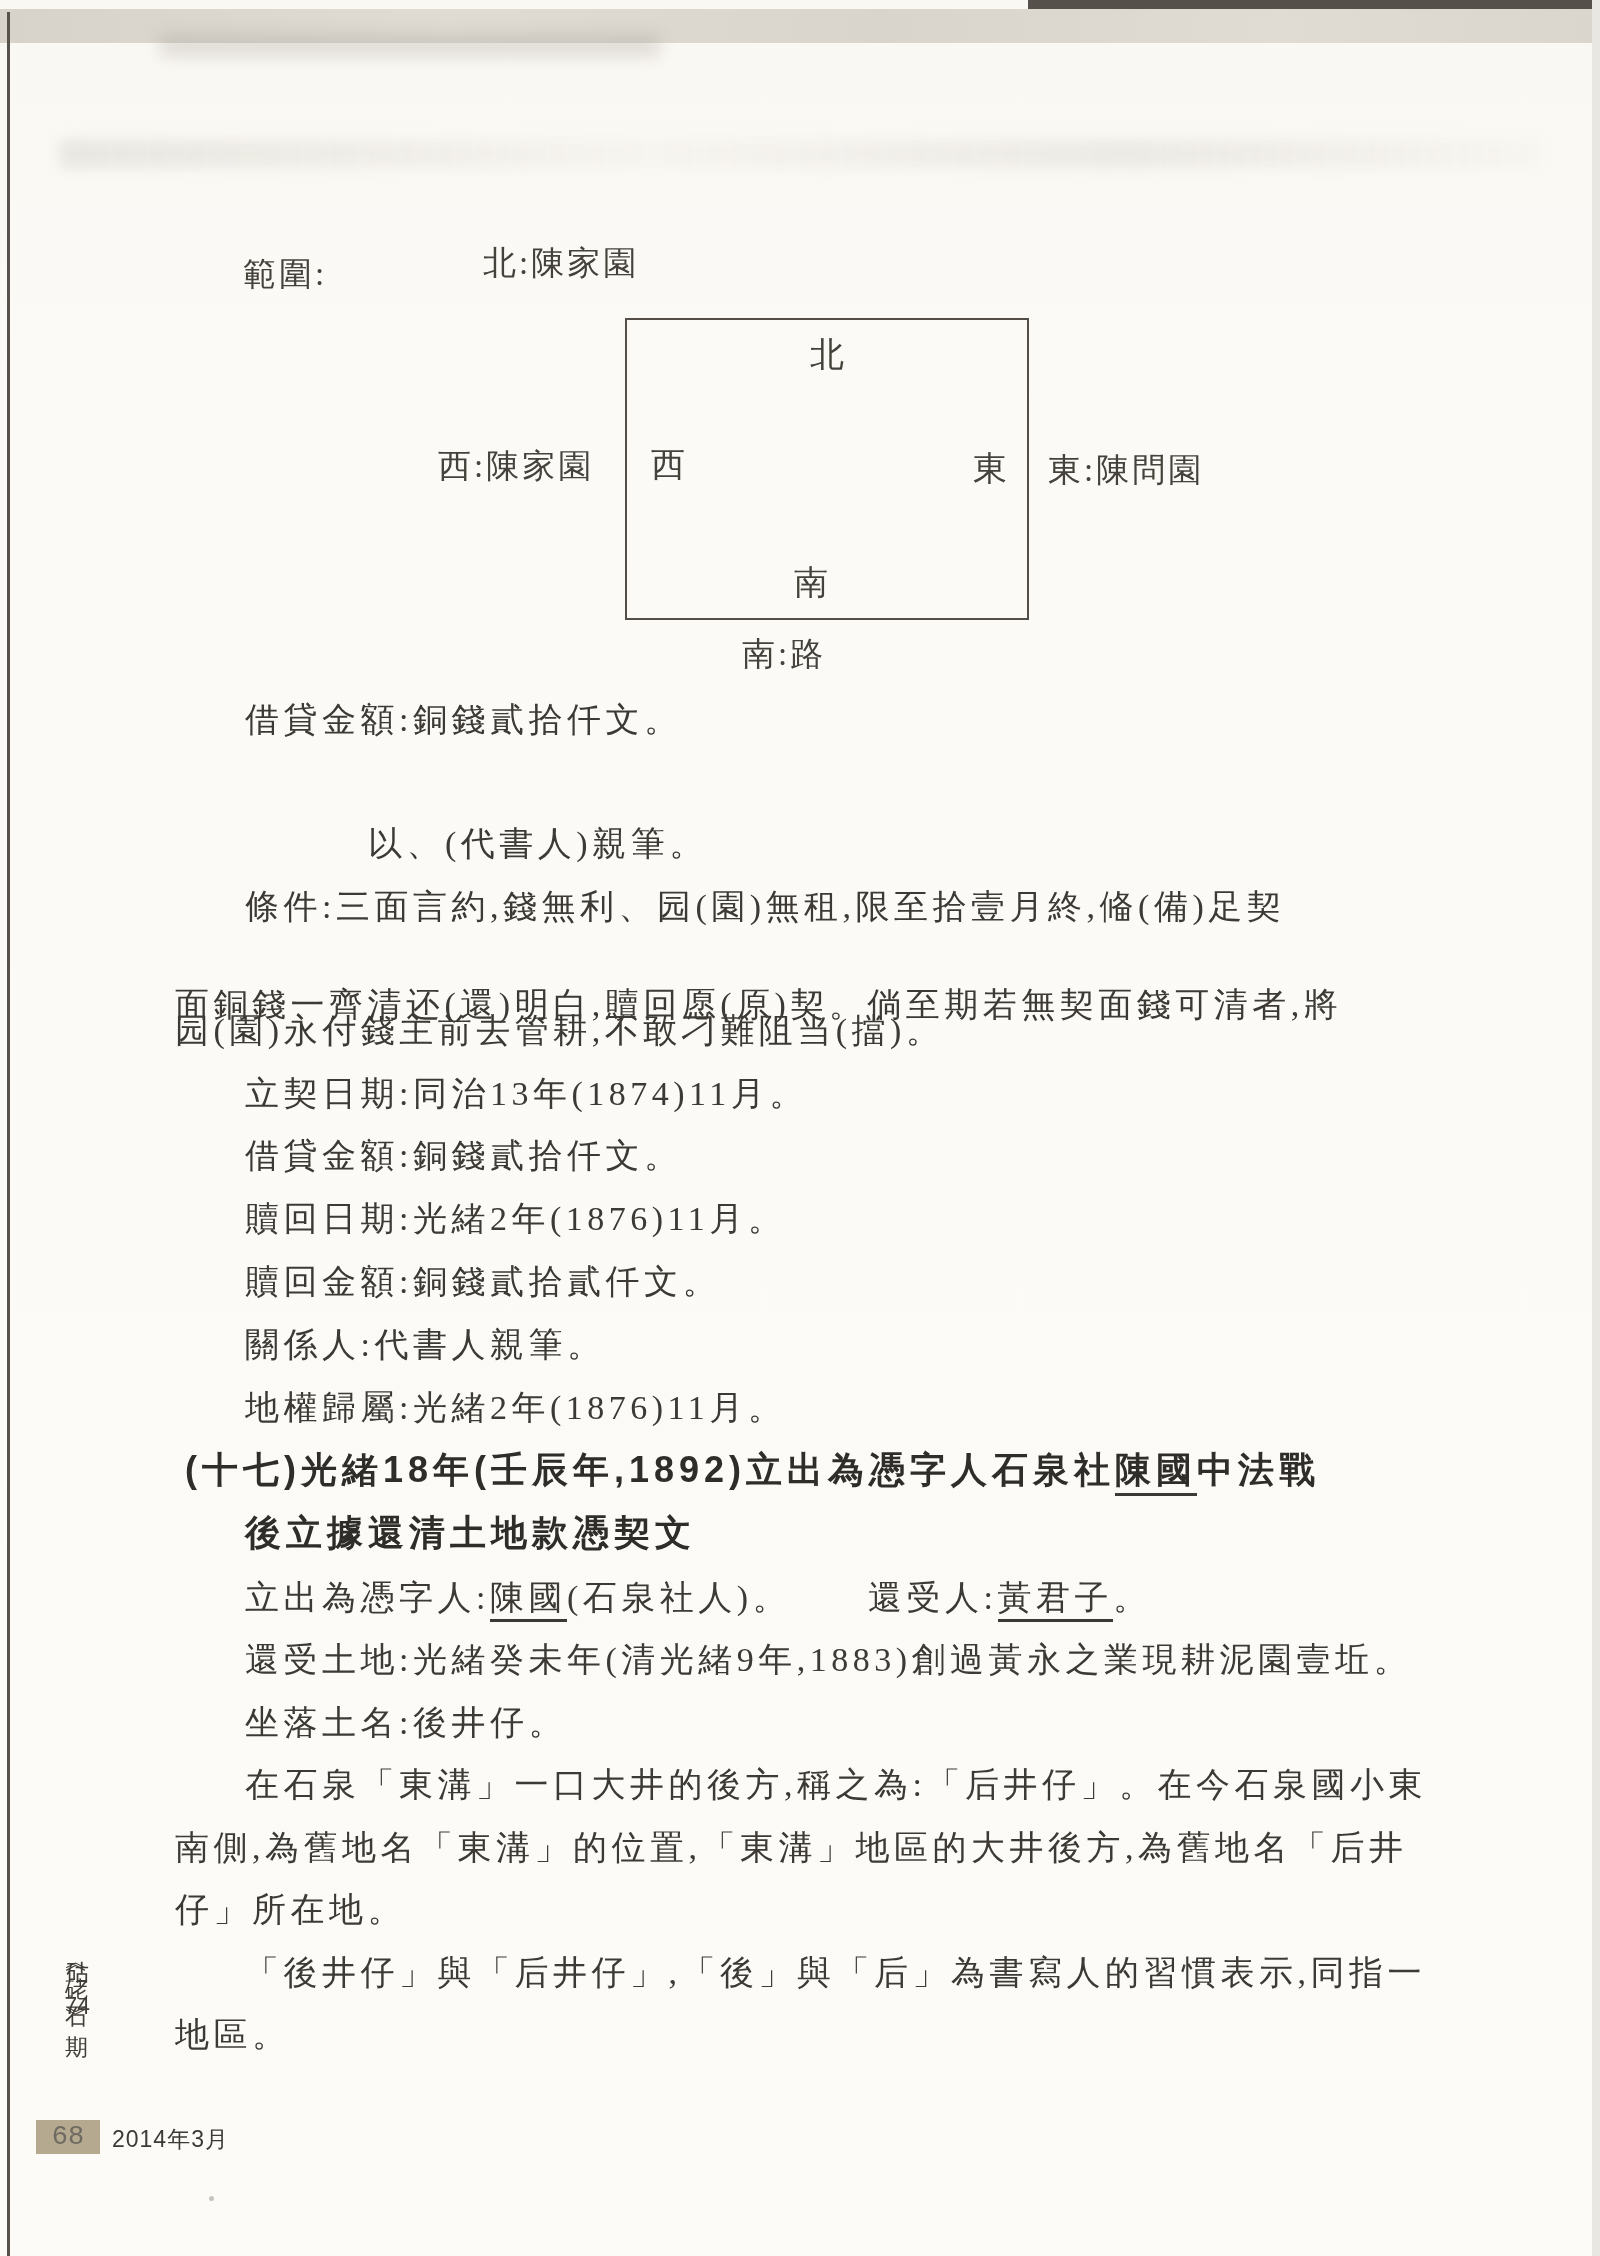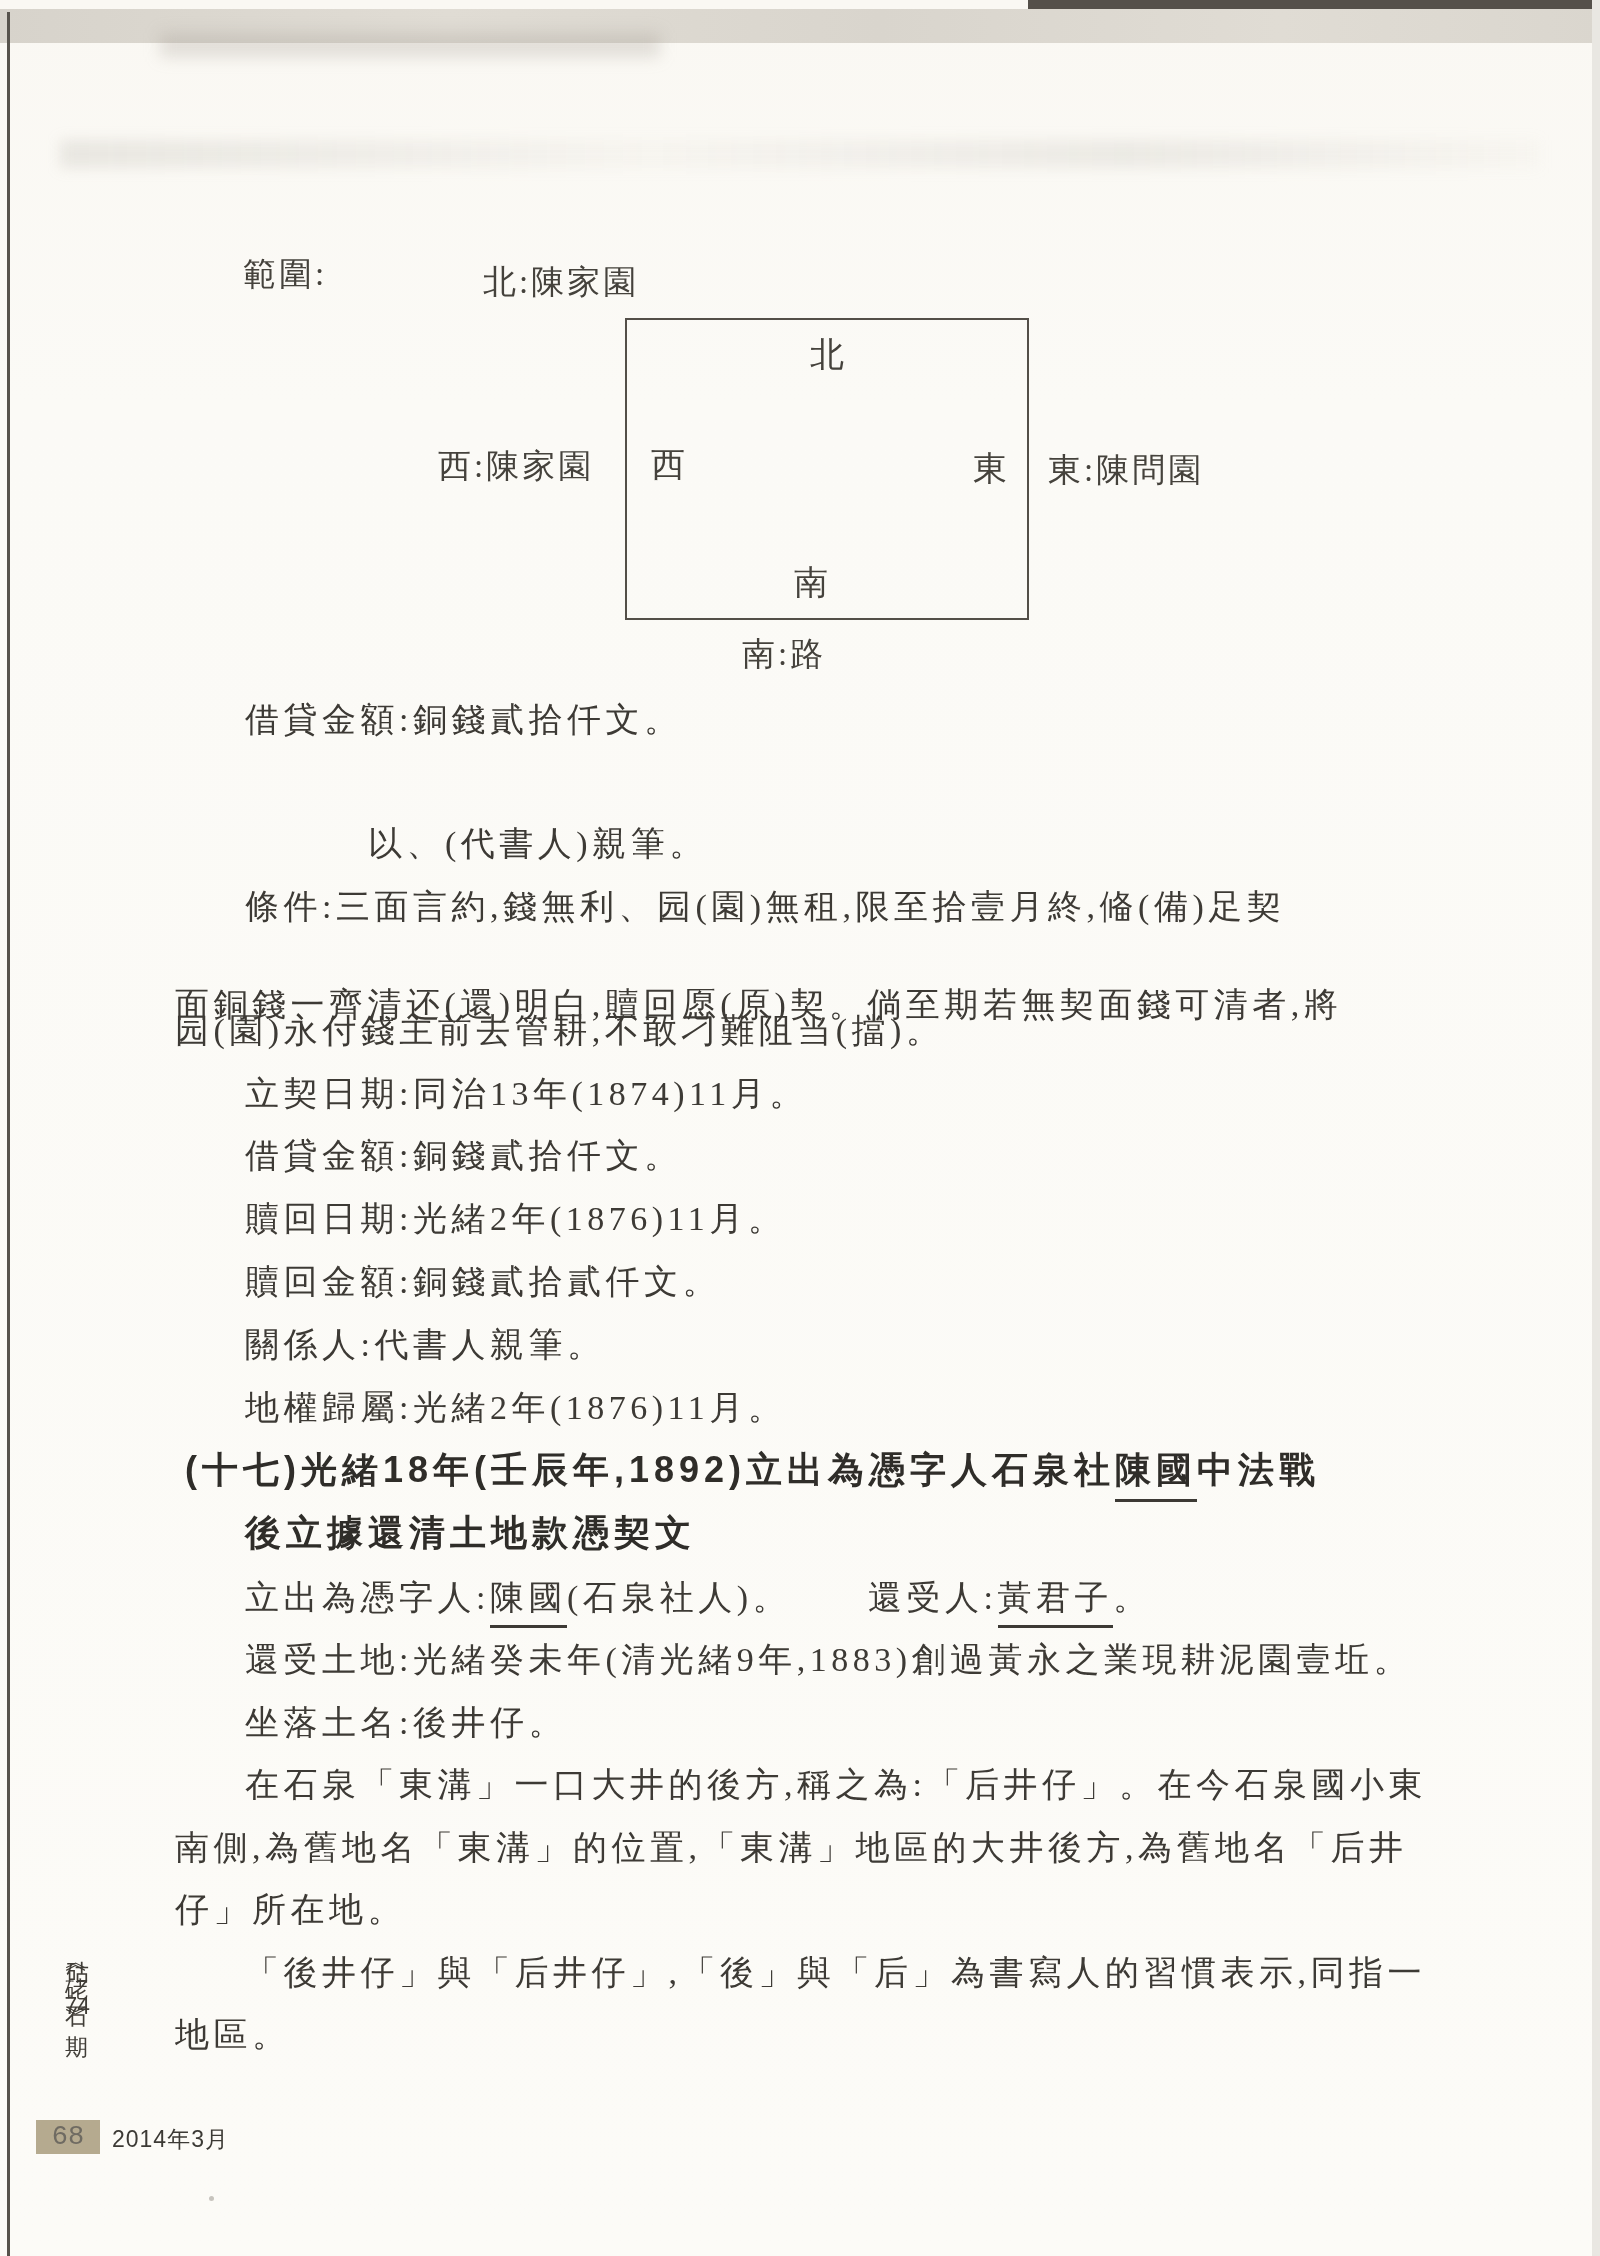--- a/index.html
+++ b/index.html
@@ -28,21 +28,21 @@
   .dg-in{position:absolute;font-size:34px;color:#45423c;}
   .dg-n{left:50%;top:12px;transform:translateX(-50%);}
   .dg-w{left:24px;top:122px;}
   .dg-e{right:20px;top:126px;}
   .dg-s{left:46%;bottom:12px;transform:translateX(-50%);}
   
   .bline{position:absolute;font-size:34px;letter-spacing:4.5px;color:#3d3a35;white-space:nowrap;}
   .ind0{left:175px;} .ind1{left:245px;} .ind2{left:368px;}
   .h17{font-family:"Liberation Sans","DejaVu Sans",sans-serif;
     font-weight:700;font-size:36px;letter-spacing:5px;color:#2f2d29;}
-  .u{border-bottom:3px solid #3d3a35;padding-bottom:9px;}
+  .u{border-bottom:3px solid #3d3a35;padding-bottom:3px;}
   
   .vtitle{position:absolute;left:62px;top:1956px;height:175px;
     writing-mode:vertical-rl;text-orientation:mixed;
     font-family:"Liberation Sans","DejaVu Sans",sans-serif;
     font-size:23px;letter-spacing:3px;color:#403d37;}
   .vtitle .combine{text-combine-upright:all;letter-spacing:0;}
   .pagebadge{position:absolute;left:36px;top:2120px;width:64px;height:34px;
     background:#b5aa8f;display:flex;align-items:center;justify-content:center;
     font-family:Liberation Mono, monospace;
     font-size:27px;color:#6f6b62;}
@@ -56,21 +56,21 @@
 <div class="page">
 
   <div class="topband"></div>
   <div class="topdark"></div>
   <div class="smudge-a"></div>
   <div class="smudge-b"></div>
   <div class="leftline"></div>
   <div class="speck"></div>
 
   <div class="dg-label" style="left:243px;top:252px;">範圍:</div>
-  <div class="dg-label" style="left:483px;top:260px;">北:陳家園</div>
+  <div class="dg-label" style="left:483px;top:241px;">北:陳家園</div>
   <div class="dg-label" style="left:438px;top:444px;">西:陳家園</div>
   <div class="dg-label" style="left:1048px;top:448px;">東:陳問園</div>
   <div class="dg-label" style="left:742px;top:632px;">南:路</div>
 
   <div class="dg-box">
     <span class="dg-in dg-n">北</span>
     <span class="dg-in dg-w">西</span>
     <span class="dg-in dg-e">東</span>
     <span class="dg-in dg-s">南</span>
   </div>

